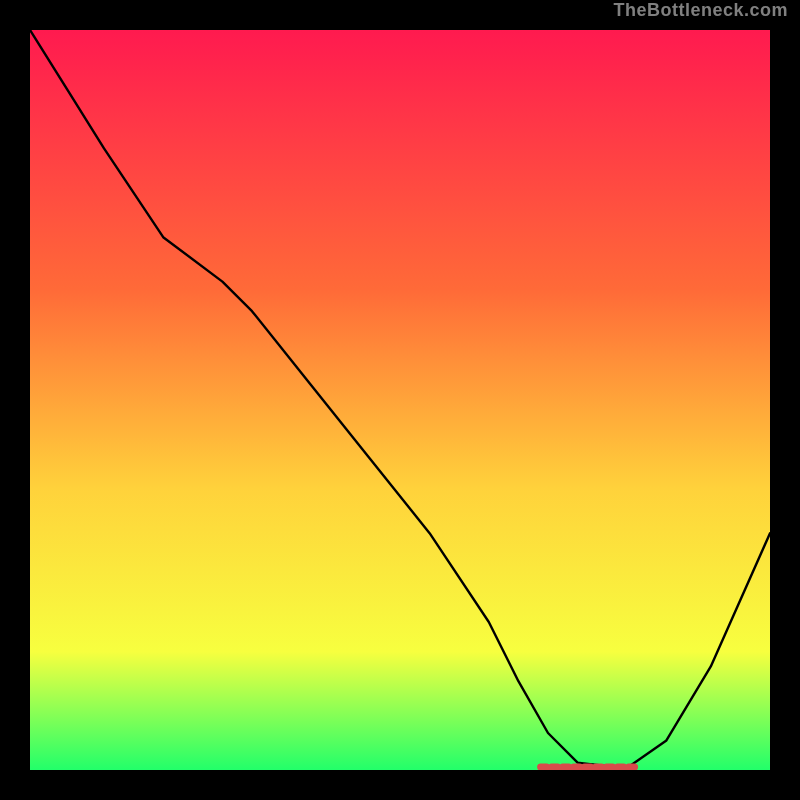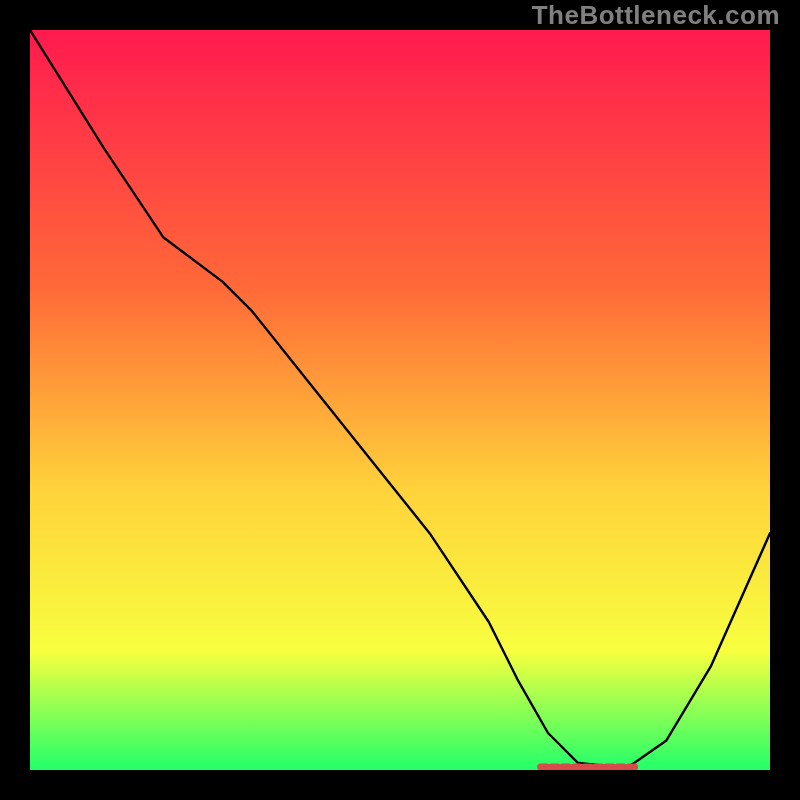--- a/index.html
+++ b/index.html
@@ -12,22 +12,22 @@
     font-family: Arial, Helvetica, sans-serif;
   }
   .frame {
     position: relative;
     width: 800px;
     height: 800px;
   }
   .watermark {
     position: absolute;
     top: 0;
-    right: 20px;
-    font-size: 26px;
+    right: 12px;
+    font-size: 18px;
     font-weight: bold;
     color: #808080;
     letter-spacing: 0.5px;
     user-select: none;
   }
   .plot {
     position: absolute;
     left: 30px;
     top: 30px;
     width: 740px;

